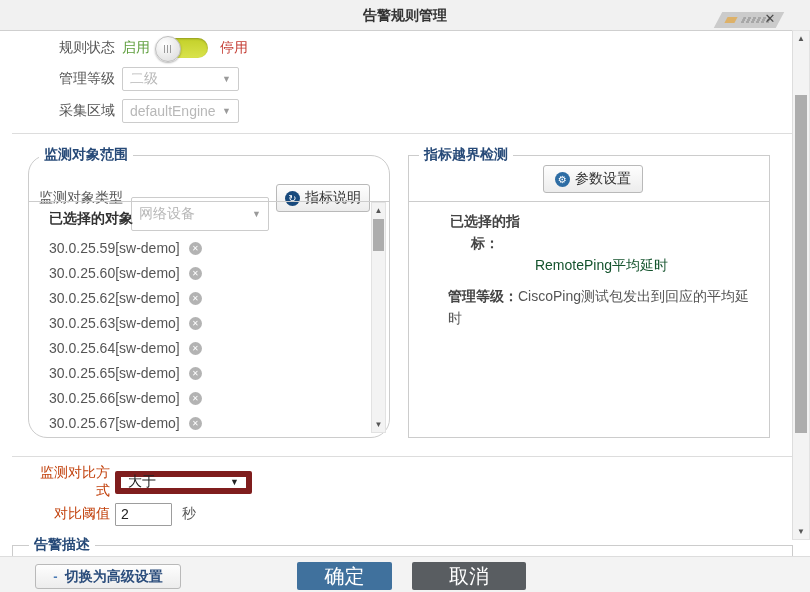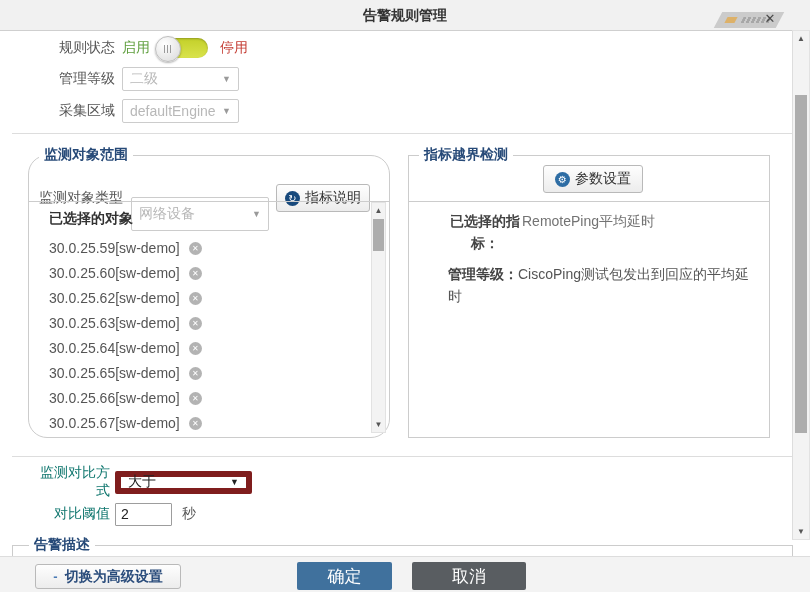--- a/index.html
+++ b/index.html
@@ -15,21 +15,21 @@
           transform:skewX(-28deg);opacity:.9;}
   .ribbon .mark{position:absolute;left:8px;top:5px;width:10px;height:6px;background:#e0a43e;opacity:.8;}
   .ribbon .faketext{position:absolute;left:24px;top:5px;width:30px;height:6px;
           background:repeating-linear-gradient(90deg,#8f8f8f 0 3px,transparent 3px 5px);opacity:.7;}
   .close{position:absolute;left:762px;top:11px;width:16px;height:16px;color:#4a4a4a;
          font-size:13px;font-weight:bold;text-align:center;line-height:16px;cursor:pointer;}
 
   
   .frow{position:absolute;display:flex;align-items:center;height:24px;}
   .flabel{width:88px;text-align:right;color:#555;flex:0 0 auto;}
-  .flabel2{width:83px;text-align:right;color:#0f766e;flex:0 0 auto;}
+  .flabel2{width:83px;text-align:right;color:#c2410c;flex:0 0 auto;}
 
   
   .on-label{color:#5e9e3c;margin-left:7px;}
   .off-label{color:#c43c33;margin-left:12px;}
   .toggle{position:relative;width:50px;height:20px;margin-left:8px;border-radius:10px;
           background:linear-gradient(#c3d029,#d9e34c);box-shadow:inset 0 1px 2px rgba(0,0,0,.25);}
   .knob{position:absolute;left:-3px;top:-2px;width:24px;height:24px;border-radius:50%;
         background:radial-gradient(circle at 35% 30%,#ffffff,#d9d9d9);
         border:1px solid #bdbdbd;box-shadow:0 1px 2px rgba(0,0,0,.3);}
   .grip{position:absolute;left:8px;top:8px;width:8px;height:8px;
@@ -77,38 +77,38 @@
   .vsb .sb-up{top:0;} .vsb .sb-dn{bottom:0;}
   .vsb .thumb{position:absolute;left:1px;right:1px;background:#adadad;cursor:pointer;}
 
   .list-sb{right:3px;top:46px;width:15px;height:231px;}
   .list-sb .thumb{top:16px;height:32px;}
   .main-sb{left:792px;top:30px;width:18px;height:510px;border-left:1px solid #ddd;}
   .main-sb .thumb{top:64px;height:338px;left:2px;right:2px;}
 
   
   .metric-body{position:absolute;left:39px;top:54px;right:14px;line-height:22px;}
-  .metric-row1{display:flex;}
+  .metric-row1{display:flex;flex-direction:column;}
   .mlabel{width:74px;text-align:center;font-weight:bold;color:#444;flex:0 0 auto;}
-  .mvalue{flex:1;color:#737373;}
+  .mvalue{flex:1;color:#14532d;text-align:center;}
   .metric-row2{margin-top:9px;}
   .blabel{font-weight:bold;color:#444;}
 
   
   .alarm-fs{position:absolute;left:12px;top:545px;width:779px;height:46px;border:1px solid #ccc;
             border-bottom:none;background:#fff;}
   .alarm-fs .legend{left:16px;}
 
   
   .footer{position:absolute;left:0;top:556px;width:810px;height:36px;background:#f3f3f3;
           border-top:1px solid #ddd;z-index:6;}
   .adv-btn{position:absolute;left:35px;top:7px;width:146px;height:25px;font-weight:bold;color:#2b4d7c;}
   .minus{color:#4a7ab5;font-weight:bold;margin-right:7px;font-size:13px;}
   .btn-solid{position:absolute;top:5px;height:28px;border:none;border-radius:2px;color:#fff;
-       font-size:17px;display:flex;align-items:center;justify-content:center;cursor:pointer;}
+       font-size:20px;display:flex;align-items:center;justify-content:center;cursor:pointer;}
   .ok-btn{left:297px;width:95px;background:#40719d;}
   .cancel-btn{left:412px;width:114px;background:#595d61;}
 </style>
 </head>
 <body>
 
 <div class="dialog">
 
   <div class="titlebar">
     <div class="title">告警规则管理</div>

